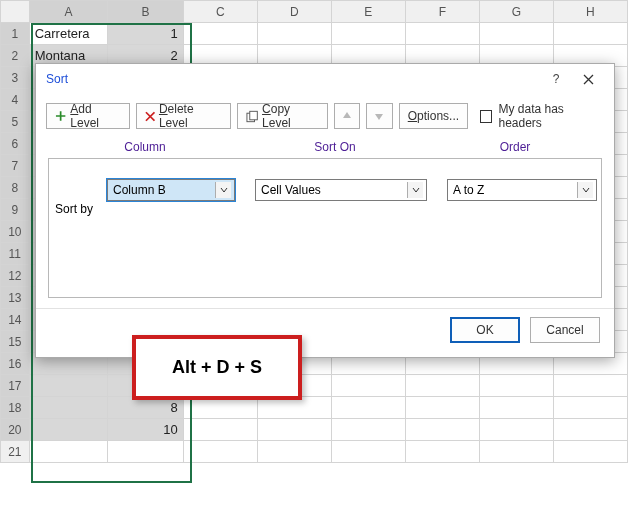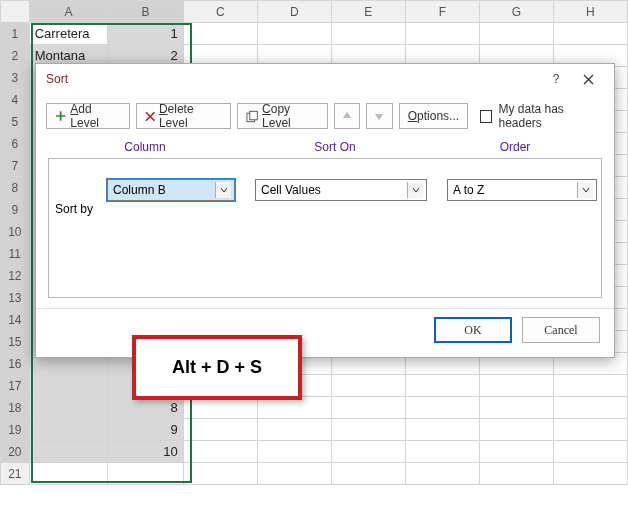--- a/index.html
+++ b/index.html
@@ -65,21 +65,21 @@
     box-shadow: 0 3px 14px rgba(0,0,0,0.35);
     font-size: 12px;
   }
   .titlebar {
     display: flex;
     align-items: center;
     height: 30px;
     padding: 0 10px;
     background: #fff;
   }
-  .titlebar .title { flex: 1; color: #7f1d1d; font-size: 12px; }
+  .titlebar .title { flex: 1; color: #1d4ed8; font-size: 12px; }
   .titlebar .win-btn {
     width: 32px; height: 28px;
     display: flex; align-items: center; justify-content: center;
     color: #444;
   }
   .toolbar {
     display: flex;
     align-items: center;
     gap: 6px;
     padding: 8px 10px 8px 10px;
@@ -150,23 +150,22 @@
     background: #f4f4f4;
   }
   .footer {
     display: flex;
     justify-content: flex-end;
     gap: 10px;
     padding: 8px 14px 14px 14px;
     border-top: 1px solid #e2e2e2;
   }
   .footer .btn {
-    width: 78px;
+    width: 70px;
     justify-content: center;
-    font-family: Liberation Serif, serif;
   }
   .footer .btn.primary { border: 2px solid #0f5fb8; }
   
   .callout {
     position: absolute;
     left: 132px;
     top: 335px;
     width: 170px;
     height: 65px;
     background: #fff;
@@ -381,31 +380,20 @@
         <td></td>
         <td></td>
         <td></td>
         <td></td>
         <td></td>
       </tr>
   <tr>
         <th class="row sel-header">18</th>
         <td class="sel"></td>
         <td class="sel sel-num">8</td>
-        <td></td>
-        <td></td>
-        <td></td>
-        <td></td>
-        <td></td>
-        <td></td>
-      </tr>
-  <tr>
-        <th class="row sel-header">19</th>
-        <td class="sel"></td>
-        <td class="sel sel-num">9</td>
         <td></td>
         <td></td>
         <td></td>
         <td></td>
         <td></td>
         <td></td>
       </tr>
   <tr>
         <th class="row sel-header">20</th>
         <td class="sel"></td>

